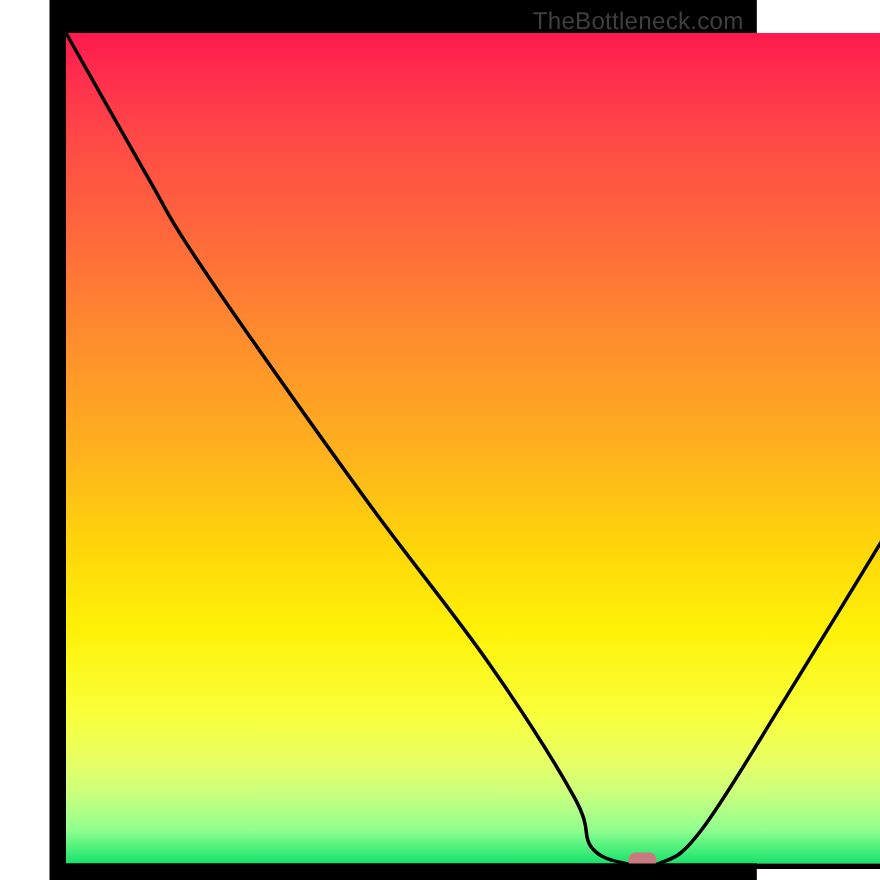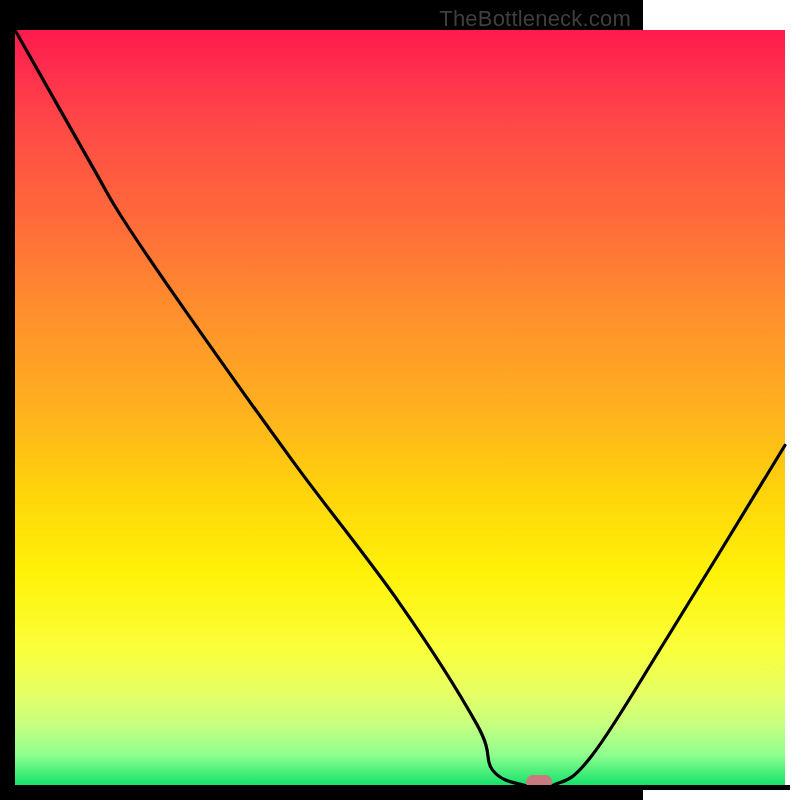--- a/index.html
+++ b/index.html
@@ -8,20 +8,21 @@
     width: 800px;
     height: 800px;
     overflow: hidden;
     font-family: Arial, Helvetica, sans-serif;
   }
   .chart-container {
     position: relative;
     width: 643px;
     height: 800px;
     background: #000;
+    margin-left: 45px;
   }
   .plot-area {
     position: absolute;
     left: 15px;
     top: 30px;
     width: 770px;
     height: 755px;
     
     background: linear-gradient(to bottom,
       #ff1a4d 0%,

